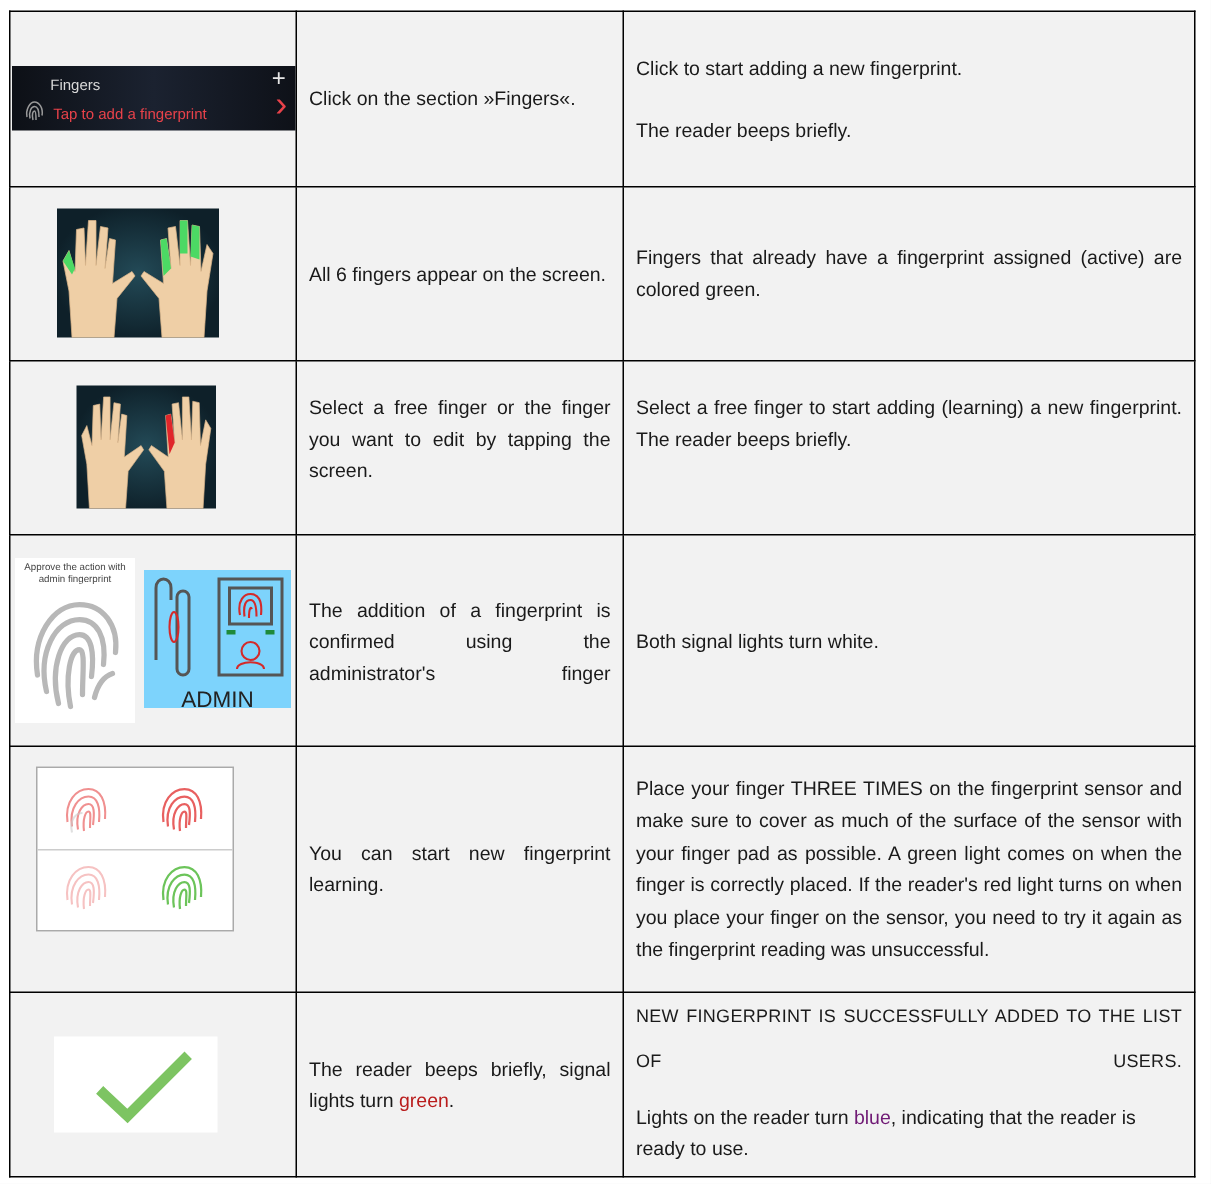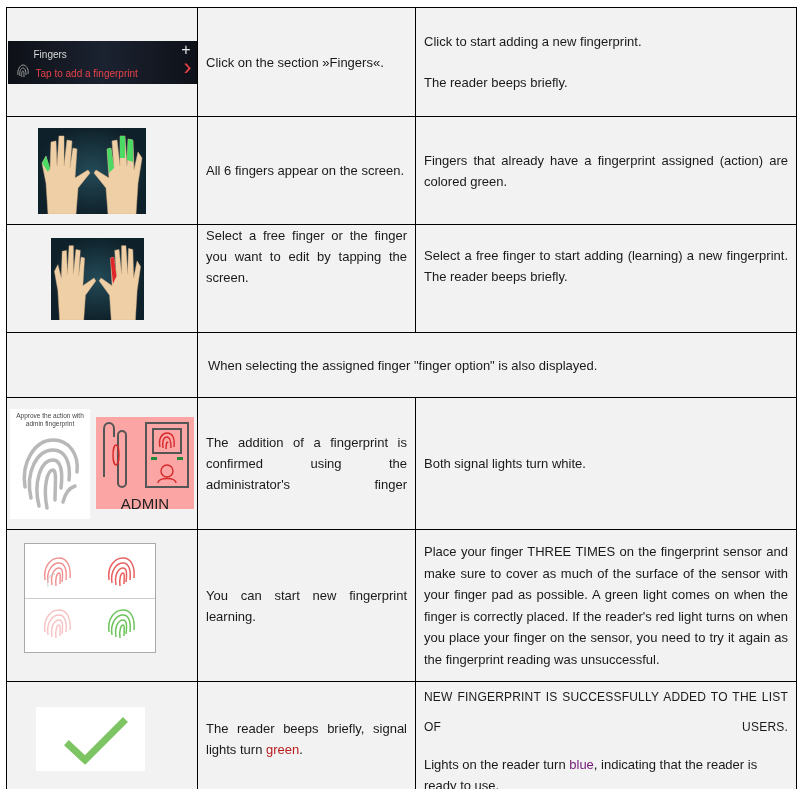--- a/index.html
+++ b/index.html
@@ -67,70 +67,64 @@
             <path d="M87 8 L82 8 L82 30 L87 30 Z" transform="translate(0,0)"></path>
             <path d="M95 12 L90 11 L89 32 L95 34 Z"></path>
           </g>
         </svg>
       </div>
     </td>
     <td class="c2 just">
       <span>All 6 fingers appear on the screen.</span>
     </td>
     <td class="c3 just">
-      <p class="p">Fingers that already have a fingerprint assigned (action) are colored green.</p>
+      <p class="p">Fingers that already have a fingerprint assigned (active) are colored green.</p>
     </td>
   </tr>
 
   <tr style="height:108px">
     <td class="c1">
       <div class="img-box" style="width:93px;height:82px;background:radial-gradient(ellipse at center,#234a57,#0e2029 75%);position:relative;margin-right:10px;">
         <svg width="93" height="82" viewBox="0 0 108 86" preserveAspectRatio="none">
           <g fill="#efcfa6" stroke="#d9b48a" stroke-width="0.5">
             <path d="M10 86 L8 55 L4 35 L8 28 L12 42 L13 14 L18 13 L19 38 L21 8 L26 8 L26 38 L29 12 L34 13 L32 40 L35 20 L39 21 L37 50 L50 42 L52 45 L40 60 L38 86 Z"></path>
             <path d="M98 86 L100 55 L104 30 L100 24 L96 42 L95 12 L90 11 L89 38 L87 8 L82 8 L82 38 L79 12 L74 13 L76 40 L73 20 L69 21 L71 50 L58 42 L56 45 L68 60 L70 86 Z"></path>
           </g>
           <path d="M69 21 L73 20 L76 40 L72 48 Z" fill="#e0262a"></path>
         </svg>
       </div>
     </td>
-    <td class="c2 just" style="vertical-align:top;">
+    <td class="c2 just" style="vertical-align:top;padding-top:20px;">
       <span>Select a free finger or the finger you want to edit by tapping the screen.</span>
     </td>
     <td class="c3 just" style="vertical-align:top;padding-top:20px;">
       <p class="p">Select a free finger to start adding (learning) a new fingerprint. The reader beeps briefly.</p>
     </td>
   </tr>
 
-  <tr style="height:65px">
-    <td class="c1"></td>
-    <td colspan="2" style="padding-left:10px;">
-      <span>When selecting the assigned finger "finger option" is also displayed.</span>
-    </td>
-  </tr>
 
   <tr style="height:132px">
     <td class="c1" style="text-align:left;">
       <div style="display:flex;gap:6px;align-items:flex-start;padding-left:3px;">
         <div style="width:80px;height:110px;background:#fff;text-align:center;position:relative;">
           <div style="font-size:6.5px;line-height:8px;color:#444;padding-top:3px;">
             <span>Approve the action with</span><br>
             <span>admin fingerprint</span>
           </div>
           <svg width="66" height="80" viewBox="0 0 66 80" style="margin-top:4px;">
             <g fill="none" stroke="#b8b8b8" stroke-width="3.5" stroke-linecap="round">
               <path d="M8 55 C4 30 18 8 36 8 C52 8 62 22 60 40"></path>
               <path d="M14 66 C8 40 20 18 36 18 C48 18 54 30 52 48"></path>
               <path d="M22 74 C16 50 24 28 36 28 C44 28 46 40 44 56"></path>
               <path d="M30 76 C26 56 30 38 36 38 C40 38 38 54 38 68"></path>
               <path d="M46 70 C48 62 52 56 58 54"></path>
             </g>
           </svg>
         </div>
-        <div style="width:98px;height:92px;background:#fca5a5;position:relative;margin-top:8px;">
+        <div style="width:98px;height:92px;background:#7dd3fc;position:relative;margin-top:8px;">
           <svg width="98" height="72" viewBox="0 0 98 72">
             <g fill="none" stroke="#555" stroke-width="2">
               <path d="M8 60 L8 12 C8 4 18 4 18 12 L18 20"></path>
               <rect x="22" y="14" width="8" height="56" rx="4"></rect>
               <rect x="50" y="6" width="42" height="64"></rect>
               <rect x="57" y="12" width="28" height="24"></rect>
             </g>
             <g fill="none" stroke="#d42a2a" stroke-width="1.4">
               <ellipse cx="20" cy="38" rx="3" ry="10"></ellipse>
               <path d="M64 30 C62 20 67 16 71 16 C76 16 79 20 78 30"></path>

